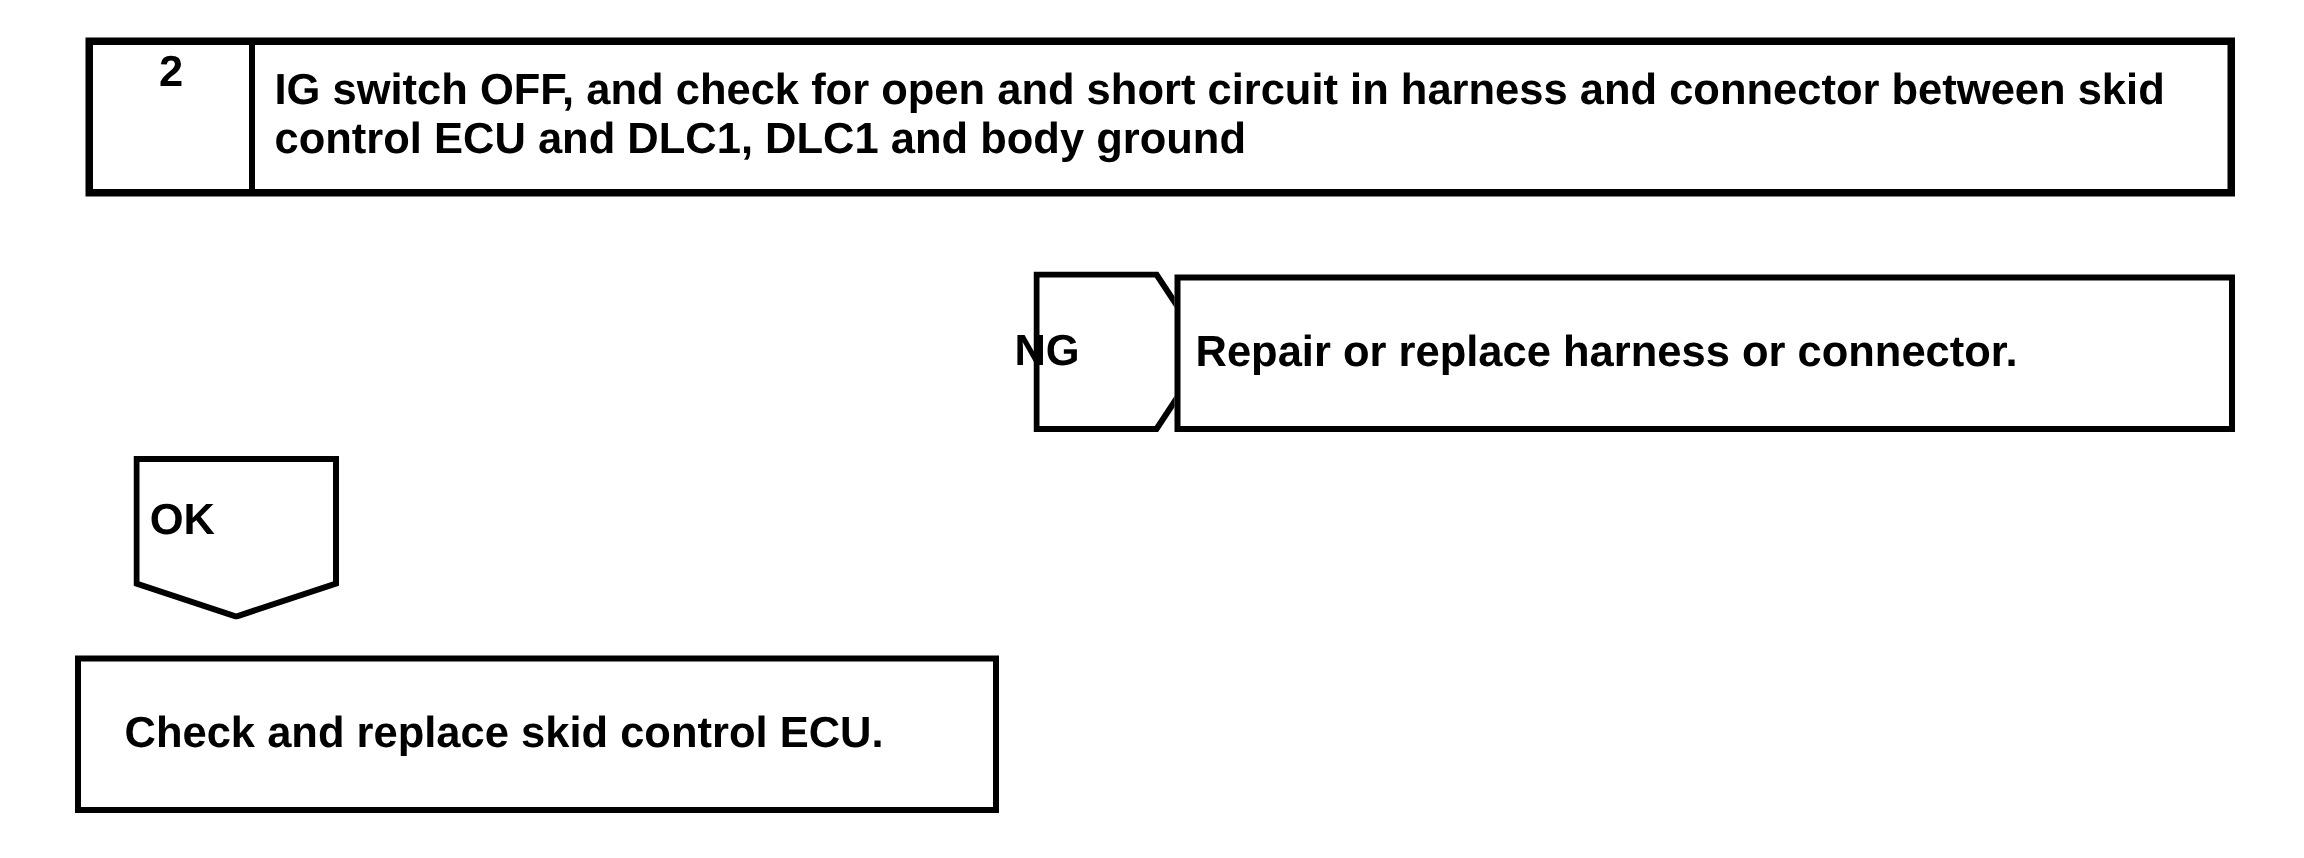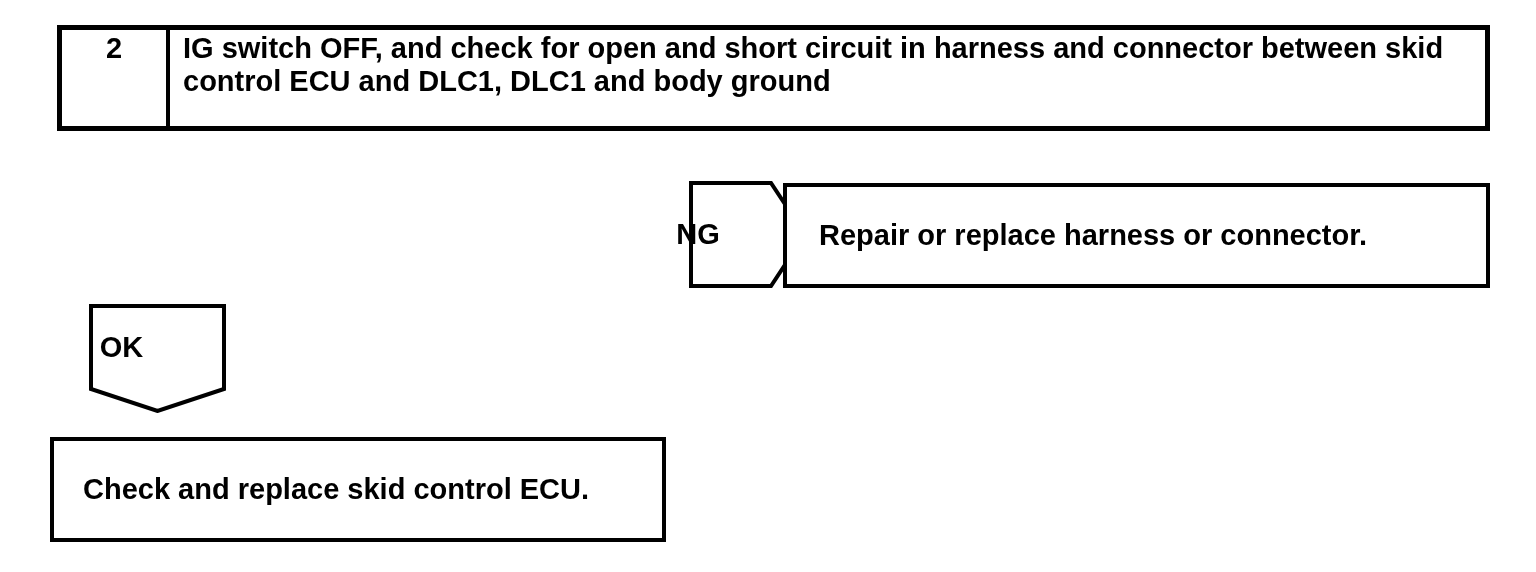--- a/index.html
+++ b/index.html
@@ -28,21 +28,21 @@
     width: 108px;
     flex: 0 0 108px;
     border-right: 4px solid #000;
     text-align: center;
     padding-top: 2px;
     font-size: 29px;
     line-height: 33px;
   }
   .step-instruction-cell {
     flex: 1 1 auto;
-    padding: 2px 8px 0 13px;
+    padding: 14px 8px 0 13px;
     font-size: 29px;
     line-height: 33px;
   }
 
   
   .connector { position: absolute; padding-left: 36px; }
   .connector svg { display: block; }
   .connector .shape-label {
     position: absolute;
     display: flex;
@@ -59,21 +59,21 @@
   
   .action-box {
     position: absolute;
     border: 4px solid #000;
     display: flex;
     align-items: center;
     font-size: 29px;
     line-height: 33px;
     background: #fff;
   }
-  .ng-action-box { left: 783px; top: 183px; width: 707px; height: 105px; padding-left: 32px; }
+  .ng-action-box { left: 783px; top: 183px; width: 707px; height: 105px; padding-left: 10px; }
   .result-box   { left: 50px;  top: 437px; width: 616px; height: 105px; padding-left: 29px; }
 </style>
 </head>
 <body>
 
 <div class="page">
 
   <div class="step-box">
     <div class="step-number-cell">
       <span>2</span>

